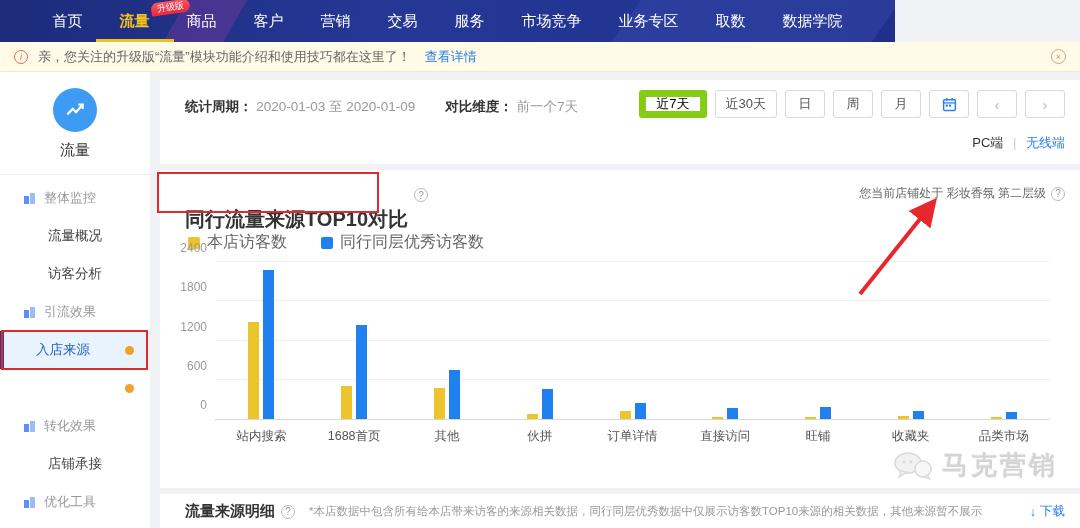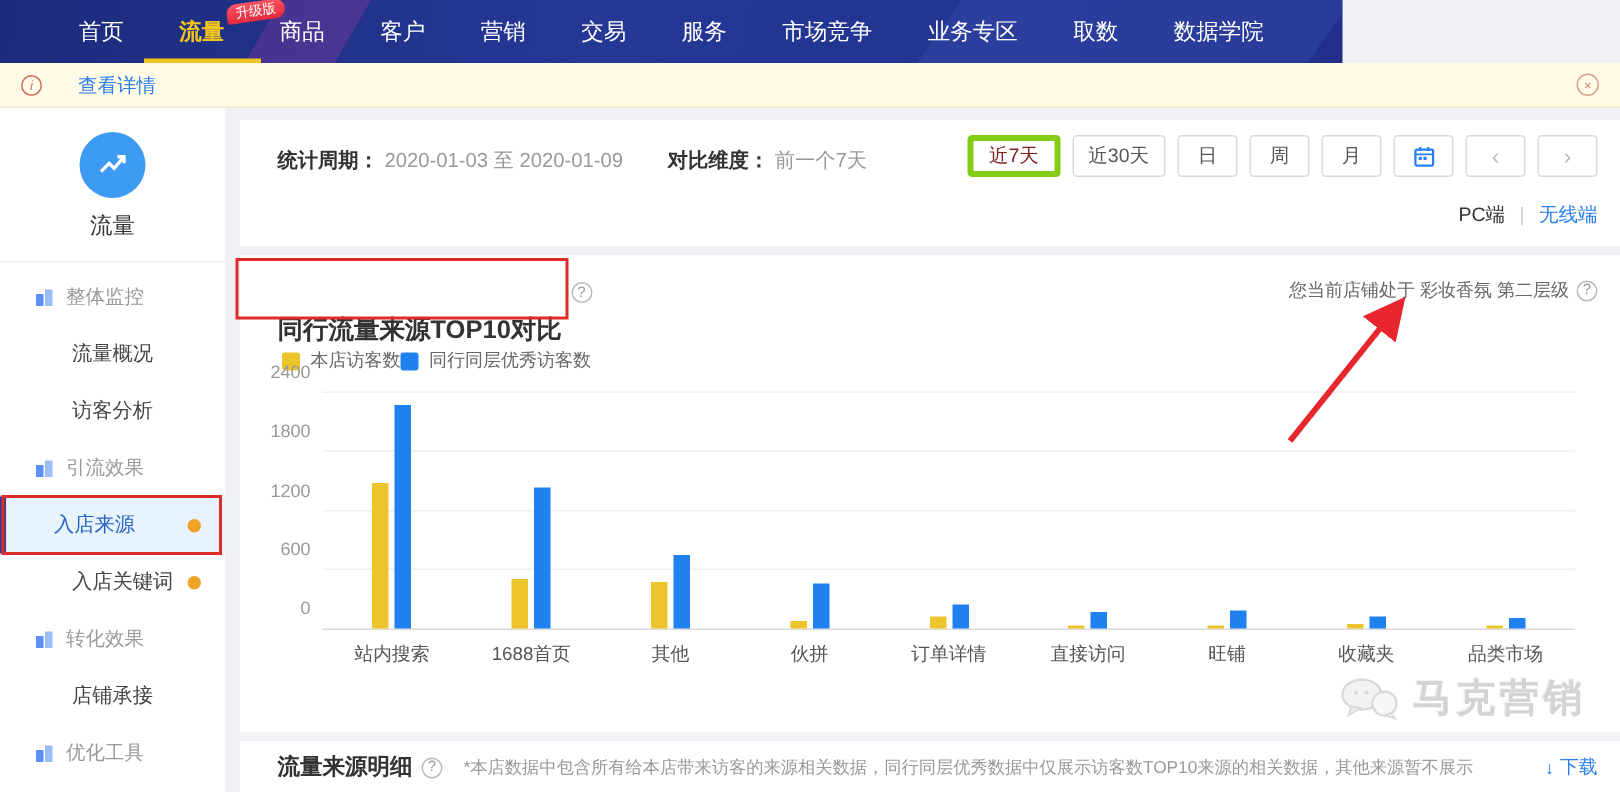--- a/index.html
+++ b/index.html
@@ -50,39 +50,39 @@
   
   .main-wrap { position:absolute; left:150px; right:0; top:72px; bottom:0; background:#f0f2f5; }
   .card { position:absolute; left:10px; right:0; top:8px; bottom:0; background:#fff; }
 
   .filter-row { position:absolute; left:25px; top:18px; font-size:13.5px; color:#333; }
   .filter-label { font-weight:bold; }
   .filter-value { color:#999; margin-right:26px; }
   .btn-group { position:absolute; right:15px; top:10px; display:flex; gap:8px; }
   .range-btn { min-width:40px; height:28px; padding:0 10px; background:#fff; border:1px solid #d9d9d9;
     border-radius:3px; font-size:13px; color:#555; display:flex; align-items:center; justify-content:center; cursor:pointer; }
-  .range-btn.active { border:4px solid #84cc16; color:#7f1d1d; }
+  .range-btn.active { border:7px solid #84cc16; color:#000000; }
   .range-btn.icon-btn { color:#2a7ff0; }
   .range-btn.pager { color:#bbb; font-size:15px; }
   .device-row { position:absolute; right:15px; top:54px; font-size:13px; }
   .device-pc { color:#333; cursor:pointer; }
   .device-sep { color:#ccc; margin:0 6px; }
   .device-wireless { color:#2a7ff0; cursor:pointer; }
 
   .h-divider { position:absolute; left:0; right:0; top:84px; height:6px; background:#f0f2f5; }
 
   .section-header { position:absolute; left:25px; top:100px; height:30px; display:flex; align-items:center; }
-  .section-title { font-size:17px; font-weight:bold; color:#333;margin-top:48px; }
+  .section-title { font-size:20px; font-weight:bold; color:#333;margin-top:48px; }
   .help-icon { display:inline-flex; width:14px; height:14px; border:1px solid #bbb; border-radius:50%;
     color:#999; font-size:10px; align-items:center; justify-content:center; margin-left:6px; cursor:pointer; }
   .anno-box-title { position:absolute; left:-3px; top:92px; width:222px; height:41px; border:2px solid #e02b2b; pointer-events:none; }
   .store-level { position:absolute; right:15px; top:105px; font-size:12px; color:#666; display:flex; align-items:center;margin-left:41px; }
   .store-level .help-icon { margin-left:5px; }
 
-  .legend { position:absolute; left:28px; top:152px; display:flex; font-size:12px; color:#666; }
+  .legend { position:absolute; left:28px; top:152px; display:flex; gap:34px; font-size:16px; color:#666; }
   .legend-item { display:flex; align-items:center; gap:7px; cursor:pointer; }
   .legend-swatch { width:12px; height:12px; border-radius:2px; }
 
   .chart { position:absolute; left:0; right:0; top:182px; height:158px; }
   .plot { position:absolute; left:55px; right:30px; top:0; bottom:0; border-bottom:1px solid #d9d9d9; }
   .gridline { position:absolute; left:0; right:0; height:1px; background:#f0f0f0; }
   .ytick { position:absolute; left:-50px; width:42px; text-align:right; font-size:12px; color:#999; transform:translateY(-7px); }
   .groups { position:absolute; left:0; right:0; top:0; bottom:0; display:flex; }
   .bar-group { flex:1; position:relative; display:flex; align-items:flex-end; justify-content:center; gap:4px; height:100%; }
   .bar { width:11px; }
@@ -137,20 +137,21 @@
   <div class="nav-item">
       <span>取数</span>
     </div>
   <div class="nav-item">
       <span>数据学院</span>
     </div>
 </div>
 
 <div class="notice">
   <span class="notice-info">i</span>
+  <span>亲，您关注的升级版“流量”模块功能介绍和使用技巧都在这里了！</span>
   <span class="notice-link">查看详情</span>
   <span class="notice-close">×</span>
 </div>
 
 <div class="sidebar">
   <div class="side-module">
     <span class="module-icon">
       <svg width="22" height="22" viewBox="0 0 20 20">
           <polyline points="3,14 8,9 11,12 17,5" stroke="#fff" stroke-width="2" fill="none"></polyline>
           <polyline points="13,5 17,5 17,9" stroke="#fff" stroke-width="2" fill="none"></polyline>
@@ -184,21 +185,20 @@
       </span>
     <span>引流效果</span>
   </div>
   <div class="side-item sub active">
     <span class="active-bar"></span>
     <span>入店来源</span>
     <span class="dot"></span>
     <span class="anno-box-side"></span>
   </div>
   <div class="side-item sub">
-    <span>入店关键词</span>
     <span class="dot"></span>
   </div>
   <div class="side-item">
     <span class="s-icon">
         <svg width="13" height="13">
           <rect x="1" y="4" width="5" height="8" fill="#5b8ff9"></rect>
           <rect x="7" y="1" width="5" height="11" fill="#9bbcf5"></rect>
         </svg>
       </span>
     <span>转化效果</span>

